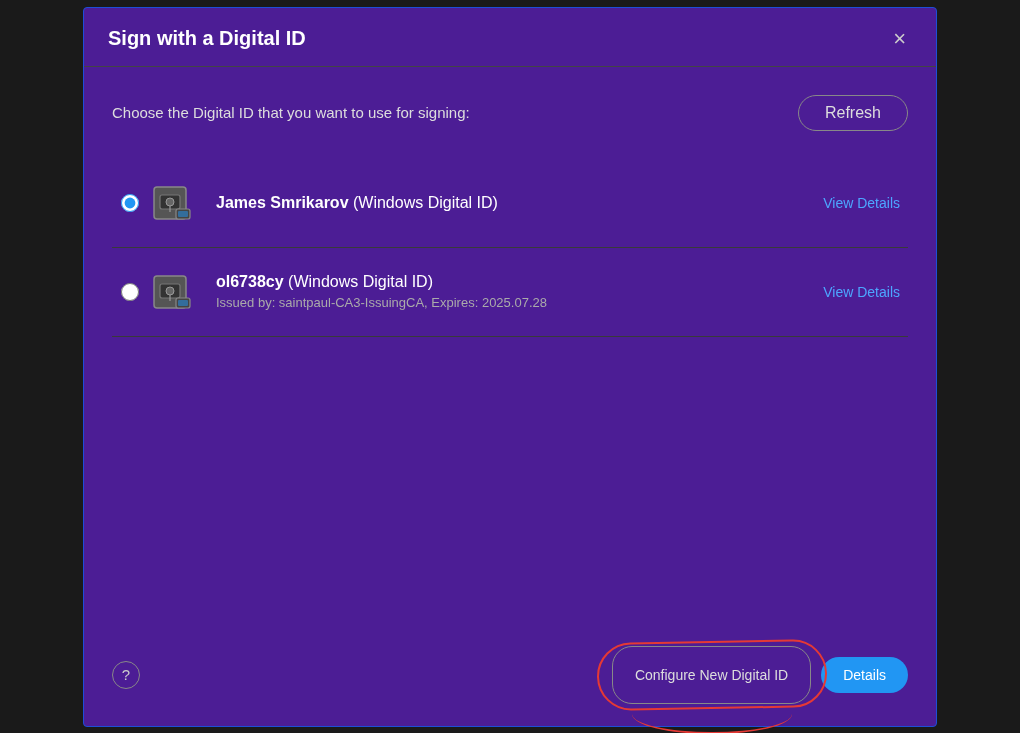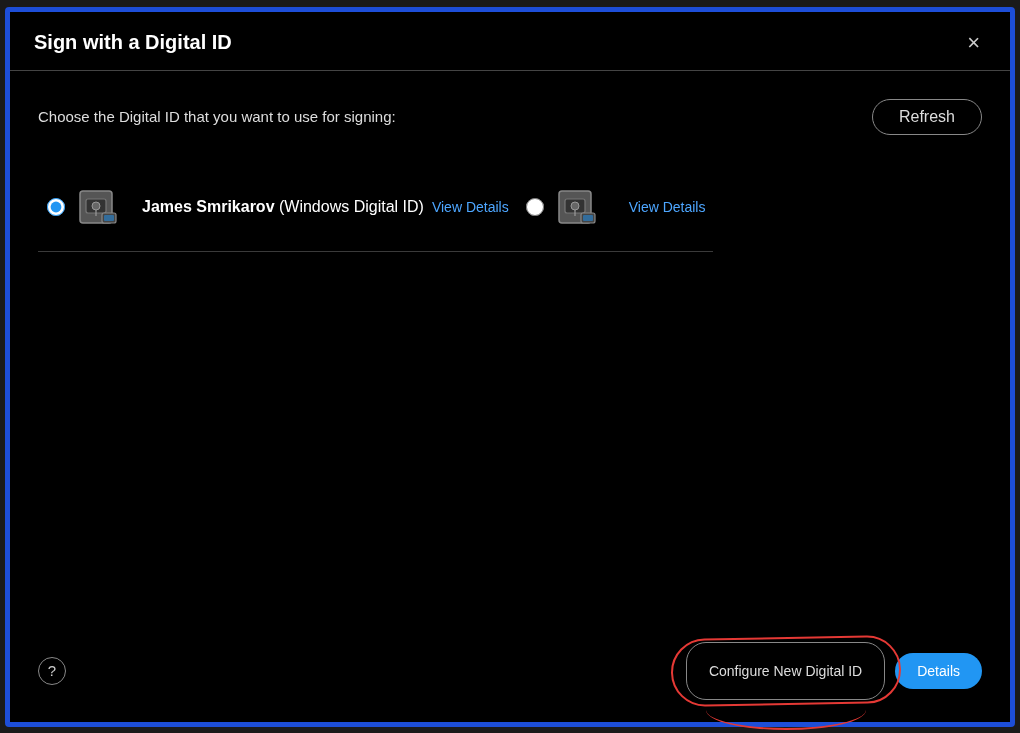--- a/index.html
+++ b/index.html
@@ -9,24 +9,24 @@
       display: flex;
       align-items: center;
       justify-content: center;
       width: 1020px;
       height: 733px;
       font-family: Arial, sans-serif;
       overflow: hidden;
     }
 
     .dialog {
-      background: #000000;
-      border: 5px solid #1d4ed8;
+      background: #4c1d95;
+      border: 1px solid #1d4ed8;
       border-radius: 4px;
-      width: 1010px;
+      width: 854px;
       min-height: 720px;
       display: flex;
       flex-direction: column;
       position: relative;
     }
 
     .dialog-header {
       display: flex;
       align-items: center;
       justify-content: space-between;
@@ -75,23 +75,22 @@
       border-radius: 20px;
       color: #ddd;
       font-size: 16px;
       padding: 8px 26px;
       cursor: pointer;
       white-space: nowrap;
     }
 
     .id-list {
       display: flex;
-      flex-direction: row;
+      flex-direction: column;
       gap: 0;
-      text-decoration: underline;
     }
 
     .id-item {
       display: flex;
       align-items: center;
       padding: 18px 0;
       border-bottom: 1px solid #3a3a3a;
       position: relative;
     }
 
@@ -300,20 +299,27 @@
         <div class="id-icon">
           <svg viewBox="0 0 48 48" fill="none" xmlns="http://www.w3.org/2000/svg">
             <rect x="4" y="8" width="32" height="32" rx="3" fill="#555" stroke="#888" stroke-width="1.5"></rect>
             <rect x="10" y="16" width="20" height="14" rx="2" fill="#333" stroke="#777" stroke-width="1.2"></rect>
             <circle cx="20" cy="23" r="4" fill="#666" stroke="#999" stroke-width="1"></circle>
             <rect x="26" y="30" width="14" height="10" rx="2" fill="#444" stroke="#888" stroke-width="1.2"></rect>
             <rect x="28" y="32" width="10" height="6" rx="1" fill="#2196f3" opacity="0.5"></rect>
             <line x1="20" y1="27" x2="20" y2="33" stroke="#999" stroke-width="1.2"></line>
           </svg>
         </div>
+        <div class="id-info">
+          <span class="id-name">
+            <strong>ol6738cy</strong>
+            <span>(Windows Digital ID)</span>
+          </span>
+          <span class="id-issued">Issued by: saintpaul-CA3-IssuingCA, Expires: 2025.07.28</span>
+        </div>
         <button class="view-details-btn">View Details</button>
       </div>
 
     </div>
 
     <div class="spacer"></div>
   </div>
 
   <div class="dialog-footer">
     <button class="help-btn">?</button>

